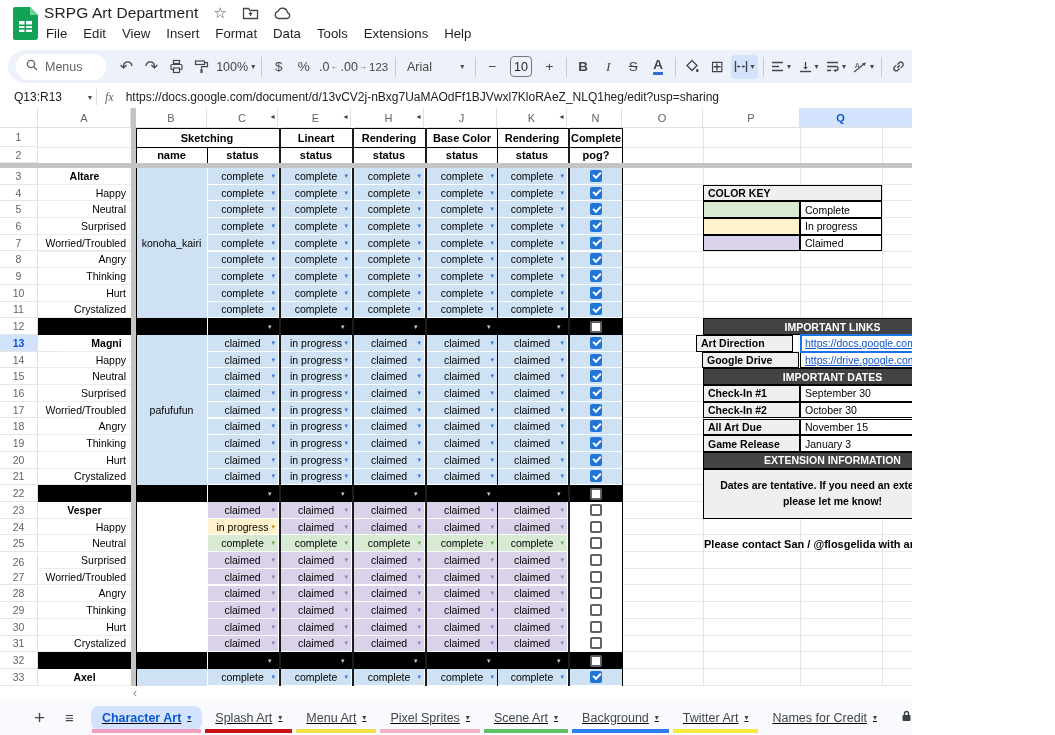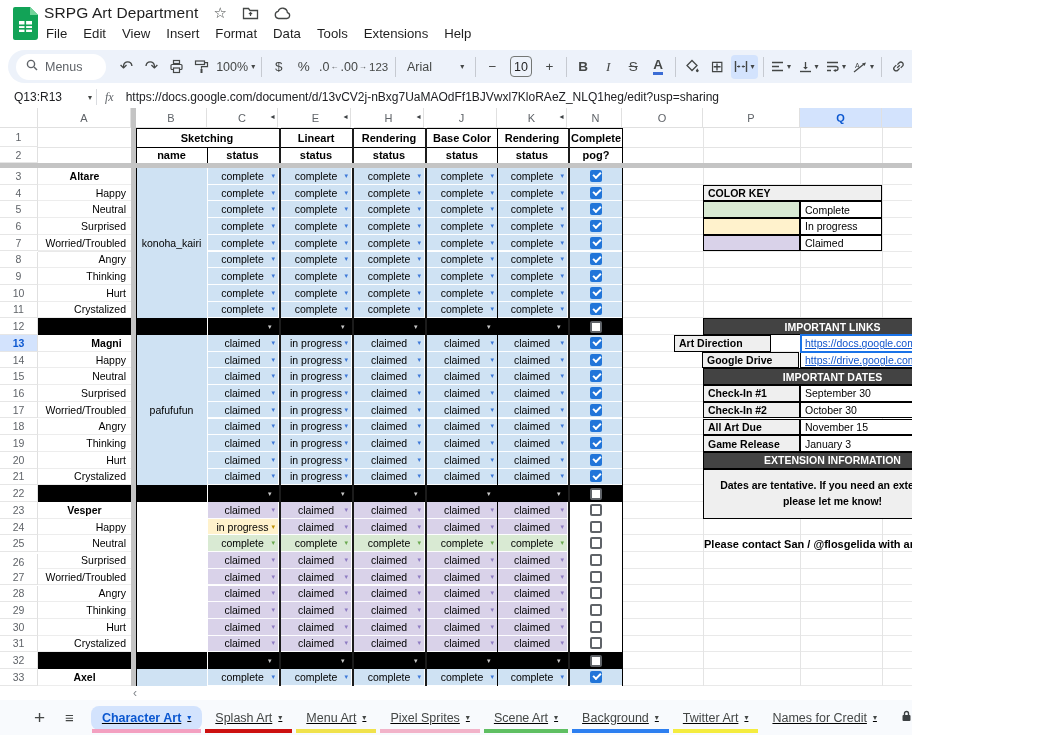--- a/index.html
+++ b/index.html
@@ -1100,21 +1100,21 @@
       <div class="vline" style="left: 207px; top: 39px; width: 1px; height: 16px;"></div>
       <div class="wline" style="left: 207px; top: 60px; width: 1px; height: 518px;"></div>
       <div class="ptitle" style="left: 703px; top: 76.7px; width: 179px; height: 16.7px;">COLOR KEY</div>
       <div class="pswatch" style="left: 703px; top: 93.4px; width: 97px; height: 16.7px; background: rgb(217, 234, 211);"></div>
       <div class="pvalue" style="left: 800px; top: 93.4px; width: 82px; height: 16.7px;">Complete</div>
       <div class="pswatch" style="left: 703px; top: 110.1px; width: 97px; height: 16.7px; background: rgb(255, 242, 204);"></div>
       <div class="pvalue" style="left: 800px; top: 110.1px; width: 82px; height: 16.7px;">In progress</div>
       <div class="pswatch" style="left: 703px; top: 126.8px; width: 97px; height: 16.7px; background: rgb(217, 210, 233);"></div>
       <div class="pvalue" style="left: 800px; top: 126.8px; width: 82px; height: 16.7px;">Claimed</div>
       <div class="phead" style="left: 703px; top: 210.3px; width: 259px; height: 16.7px;">IMPORTANT LINKS</div>
-      <div class="plabel" style="left: 674px; top: 227px; width: 97px; height: 16.7px;">Art Direction</div>
+      <div class="plabel" style="left: 696px; top: 227px; width: 97px; height: 16.7px;">Art Direction</div>
       <div class="pvalue" style="left: 800px; top: 227px; width: 162px; height: 16.7px;">
         <span class="plink">https://docs.google.com/document/d/13vCV2j-nBxg7UaMAOdFf1BJVwxl7KloRAeZ_NLQ1heg/edit?usp=sharing</span>
       </div>
       <div class="plabel" style="left: 702px; top: 243.7px; width: 97px; height: 16.7px;">Google Drive</div>
       <div class="pvalue" style="left: 800px; top: 243.7px; width: 162px; height: 16.7px;">
         <span class="plink">https://drive.google.com/drive/folde</span>
       </div>
       <div class="phead" style="left: 703px; top: 260.4px; width: 259px; height: 16.7px;">IMPORTANT DATES</div>
       <div class="plabel" style="left: 703px; top: 277.1px; width: 97px; height: 16.7px;">Check-In #1</div>
       <div class="pvalue" style="left: 800px; top: 277.1px; width: 162px; height: 16.7px;">September 30</div>

